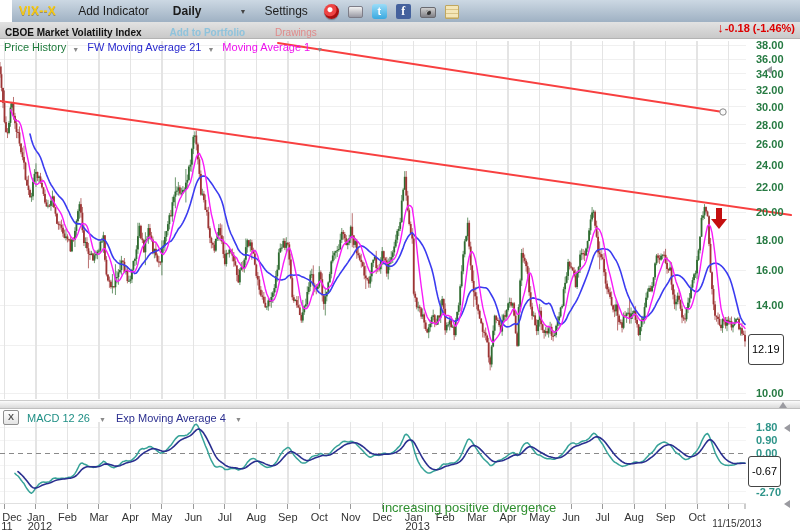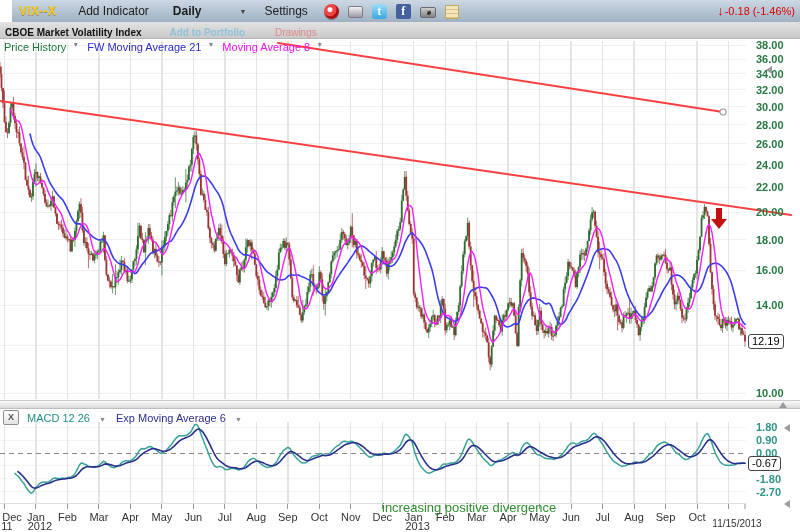--- a/index.html
+++ b/index.html
@@ -16,45 +16,45 @@
   .caret.lite{color:#8a8a8a;}
   .tbicons{display:flex;align-items:center;gap:9px;margin-left:16px;}
   .tbicon{display:inline-block;width:15px;height:15px;position:relative;}
   .ic-alarm{border-radius:50%;background:radial-gradient(circle at 40% 38%,#fff 0 2px,#ee4444 3px 6px,#aa0f0f 7px);box-shadow:0 1px 1px rgba(0,0,0,.3);}
   .ic-printer{height:12px;margin-top:2px;border-radius:2px;background:linear-gradient(#f2f2f2,#9a9aa4);border:1px solid #7d7d88;box-sizing:border-box;}
   .ic-twitter{border-radius:3px;background:linear-gradient(#9adcf8,#3aa9e0);color:#fff;font-weight:bold;font-size:11px;text-align:center;line-height:15px;}
   .ic-facebook{border-radius:2px;background:#44619d;color:#fff;font-weight:bold;font-size:12px;text-align:center;line-height:15px;font-family:"Liberation Serif",serif;}
   .ic-camera{width:16px;height:11px;margin-top:2px;border-radius:2px;background:linear-gradient(#cfcfcf,#808086);border:1px solid #6a6a70;box-sizing:border-box;}
   .ic-camera:after{content:"";position:absolute;left:5px;top:2px;width:5px;height:5px;border-radius:50%;background:#333;box-shadow:inset 1px 1px 0 #bbb;}
   .ic-notes{width:14px;height:14px;margin-top:1px;background:repeating-linear-gradient(#f4e6b8 0 3px,#d9c386 3px 4px);border:1px solid #c0a75e;box-sizing:border-box;border-radius:1px;}
-  #quote-change{position:absolute;right:5px;top:3px;color:#dd0000;font-size:11px;font-weight:normal;z-index:31;}
+  #quote-change{position:absolute;right:5px;top:20px;color:#dd0000;font-size:11px;font-weight:bold;z-index:31;}
   #quote-change .dn{font-size:13px;margin-right:1px;}
   
   #subbar{position:absolute;top:22px;left:0;width:800px;height:16px;z-index:30;
           background:linear-gradient(#e2e2e2,#c9c9c9);border-bottom:1px solid #b3b3b3;
           display:flex;align-items:flex-end;font-size:10px;gap:14px;}
   #subbar .name{color:#111;margin-left:5px;font-weight:bold;}
   #subbar .portfolio{color:#8fc3dc;margin-left:14px;font-weight:bold;}
   #subbar .drawings{color:#e08a8a;margin-left:16px;font-weight:normal;}
   
   #chart-svg{position:absolute;left:0;top:0;width:800px;height:532px;z-index:1;}
   #legend{position:absolute;left:4px;top:41px;z-index:10;font-size:11px;display:flex;align-items:center;white-space:nowrap;}
-  #legend .itm{margin-right:8px;display:flex;align-items:flex-start;}
+  #legend .itm{margin-right:8px;display:flex;align-items:flex-end;}
   .lg-price{color:#1e7a3c;}
   .lg-ma21{color:#2a2ace;}
   .lg-ma8{color:#ee11ee;}
   #separator{position:absolute;left:0;top:400px;width:800px;height:9px;z-index:8;
              background:linear-gradient(#fbfbfb,#dadada);border-top:1px solid #cccccc;border-bottom:1px solid #bfbfbf;box-sizing:border-box;}
   #macd-header{position:absolute;left:3px;top:410px;z-index:10;font-size:11px;display:flex;align-items:center;white-space:nowrap;}
   #macd-close{width:14px;height:13px;border:1px solid #8f8f8f;border-radius:2px;background:linear-gradient(#fff,#e4e4e4);
               font-size:9px;line-height:12px;text-align:center;color:#555;margin-right:8px;font-weight:bold;}
   .macd-lbl{color:#1f8f85;}
   .sig-lbl{color:#2b2e8f;margin-left:4px;}
   .valbox{position:absolute;z-index:12;background:#fff;border:1px solid #444;border-radius:3px;
-          font-size:11px;color:#000;padding:0 3px;height:13px;line-height:13px;}
+          font-size:11px;color:#000;padding:8px 3px;height:13px;line-height:13px;}
   #pricebox{left:748px;top:334px;}
   #macdbox{left:748px;top:456px;}
   #annotation{position:absolute;left:382px;top:500px;z-index:10;font-size:13px;color:#2f8f2f;}
   .scroll-arrow{position:absolute;width:0;height:0;z-index:11;}
   .arr-left{border-top:4px solid transparent;border-bottom:4px solid transparent;border-right:6px solid #9a9aa0;}
   .arr-up{border-left:4px solid transparent;border-right:4px solid transparent;border-bottom:6px solid #9a9aa0;}
 </style>
 </head>
 <body>
 <div id="screen">
@@ -1248,35 +1248,35 @@
 <div id="legend">
   <span class="itm">
     <span class="lg-price">Price History</span>
     <span class="caret lite">▼</span>
   </span>
   <span class="itm">
     <span class="lg-ma21">FW Moving Average 21</span>
     <span class="caret lite">▼</span>
   </span>
   <span class="itm">
-    <span class="lg-ma8">Moving Average 8</span>
+    <span class="lg-ma8">Moving Average 1</span>
     <span class="caret lite">▼</span>
   </span>
 </div>
 
 <div id="separator"></div>
 
 <div id="macd-header">
   <span id="macd-close">X</span>
   <span class="itm">
     <span class="macd-lbl">MACD 12 26</span>
     <span class="caret lite">▼</span>
   </span>
   <span class="itm" style="margin-left:6px;">
-    <span class="sig-lbl">Exp Moving Average 6</span>
+    <span class="sig-lbl">Exp Moving Average 4</span>
     <span class="caret lite">▼</span>
   </span>
 </div>
 
 <div class="valbox" id="pricebox">12.19</div>
 <div class="valbox" id="macdbox">-0.67</div>
 
 <div id="annotation">increasing positive divergence</div>
 
 <div class="scroll-arrow arr-left" style="left:766px;top:66px;"></div>

